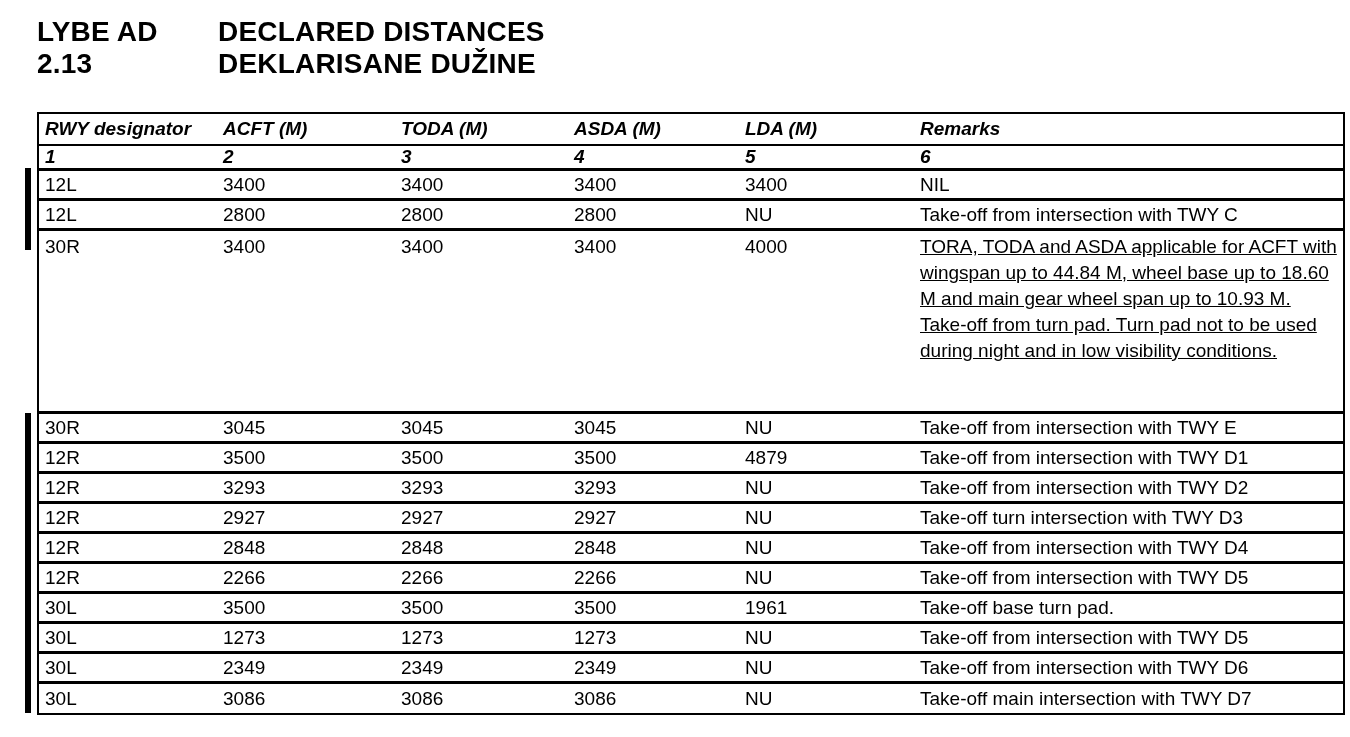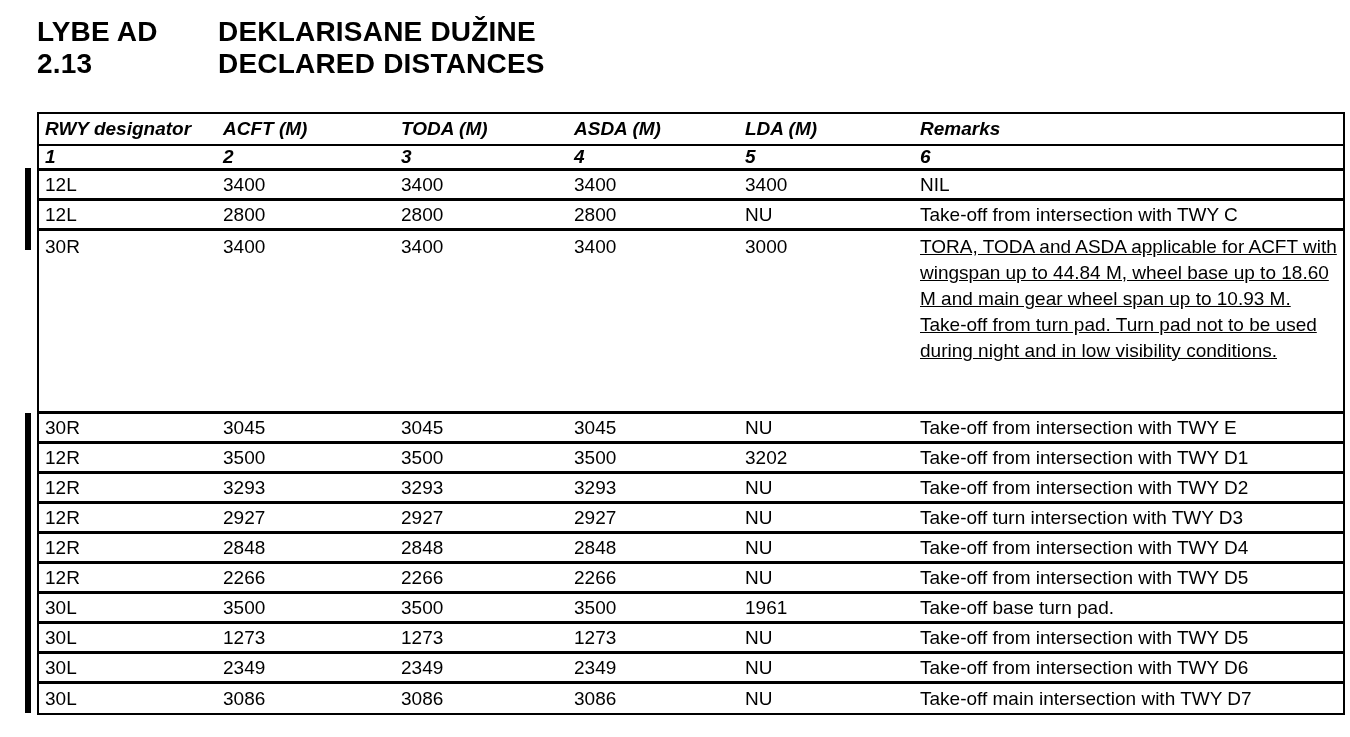--- a/index.html
+++ b/index.html
@@ -58,22 +58,22 @@
 <body>
 
 <div class="page">
 
   <div class="change-bar top"></div>
   <div class="change-bar bottom"></div>
 
   <div class="title-block">
     <span class="title-section">LYBE AD 2.13</span>
     <span class="title-stack">
+      <span>DECLARED DISTANCES</span>
       <span>DEKLARISANE DUŽINE</span>
-      <span>DECLARED DISTANCES</span>
     </span>
   </div>
 
   <table class="dd-table">
     <colgroup>
       <col style="width:178px">
         <col style="width:178px">
         <col style="width:173px">
       <col style="width:171px">
         <col style="width:175px">
@@ -116,42 +116,42 @@
           <td>NU</td>
           <td>
             <div>Take-off from intersection with TWY C</div>
           </td>
         </tr>
         <tr class="tall">
           <td>30R</td>
           <td>3400</td>
           <td>3400</td>
           <td>3400</td>
-          <td>3000</td>
+          <td>4000</td>
           <td>
             <div>TORA, TODA and ASDA applicable for ACFT with wingspan up to 44.84 M, wheel base up to 18.60 M and main gear wheel span up to 10.93 M.</div>
             <div>Take-off from turn pad. Turn pad not to be used during night and in low visibility conditions.</div>
           </td>
         </tr>
         <tr>
           <td>30R</td>
           <td>3045</td>
           <td>3045</td>
           <td>3045</td>
           <td>NU</td>
           <td>
             <div>Take-off from intersection with TWY E</div>
           </td>
         </tr>
         <tr>
           <td>12R</td>
           <td>3500</td>
           <td>3500</td>
           <td>3500</td>
-          <td>3202</td>
+          <td>4879</td>
           <td>
             <div>Take-off from intersection with TWY D1</div>
           </td>
         </tr>
         <tr>
           <td>12R</td>
           <td>3293</td>
           <td>3293</td>
           <td>3293</td>
           <td>NU</td>

